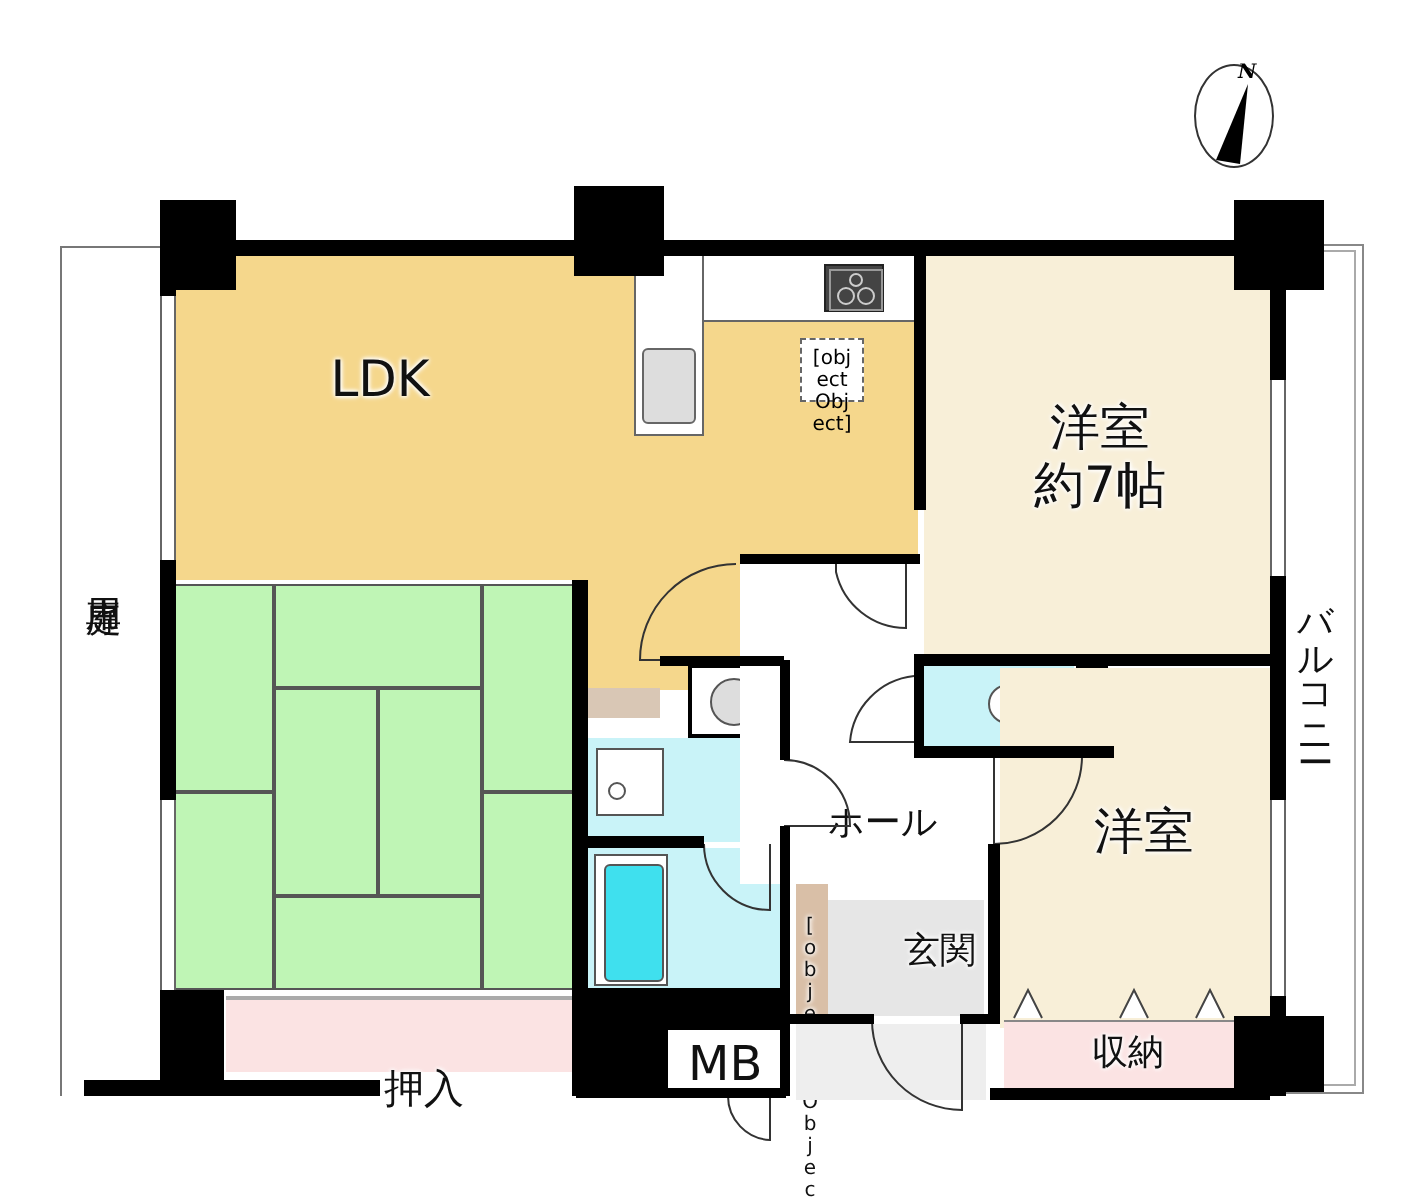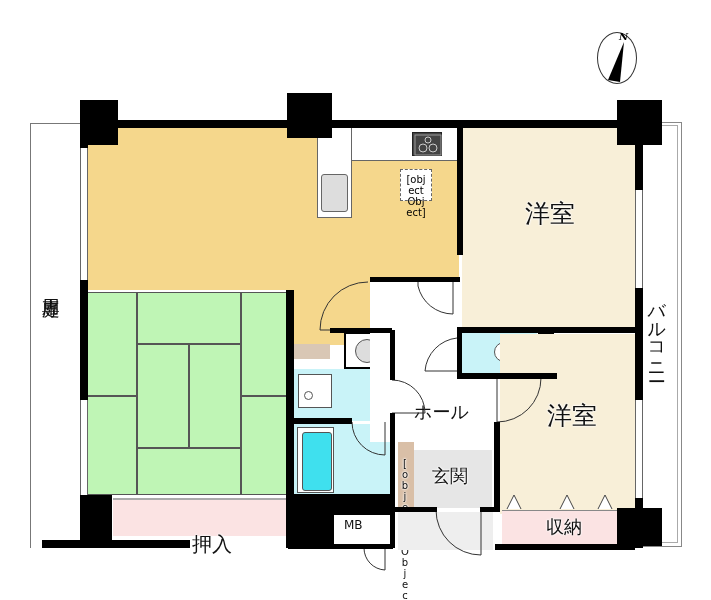--- a/index.html
+++ b/index.html
@@ -28,40 +28,42 @@
 <div class="abs" style="left:30px;top:123px;width:58px;height:425px;border-left:1px solid #777;border-top:1px solid #777;"></div>
 <div class="lbl vert mid" style="left:40px;top:285px;font-size:18px;">専用庭</div>
 
 <div class="abs" style="left:640px;top:122px;width:42px;height:425px;border:1px solid #888;border-left:none;"></div>
 <div class="abs" style="left:640px;top:125px;width:38px;height:418px;border:1px solid #aaa;border-left:none;"></div>
 <div class="lbl vert mid" style="left:646px;top:290px;font-size:18px;">バルコニー</div>
 
 <div class="abs" style="left:87px;top:125px;width:372px;height:165px;background:#f5d78c;"></div>
 <div class="abs" style="left:292px;top:285px;width:78px;height:60px;background:#f5d78c;"></div>
 <div class="lbl big" style="left:135px;top:176px;width:110px;">
+  <div>LDK</div>
 </div>
 
 <div class="abs" style="left:317px;top:128px;width:140px;height:33px;background:#fff;border-bottom:1px solid #666;"></div>
 <div class="abs" style="left:317px;top:128px;width:35px;height:90px;background:#fff;border:1px solid #666;border-top:none;"></div>
 <div class="abs" style="left:321px;top:174px;width:27px;height:38px;background:#ddd;border:1px solid #666;border-radius:3px;"></div>
 <div class="abs" style="left:412px;top:132px;width:30px;height:24px;background:#444;border:1px solid #222;">
   <svg width="30" height="24">
       <rect x="2" y="2" width="26" height="20" fill="none" stroke="#999" stroke-width="1"></rect>
       <circle cx="10" cy="15" r="4" fill="none" stroke="#ccc"></circle>
       <circle cx="20" cy="15" r="4" fill="none" stroke="#ccc"></circle>
       <circle cx="15" cy="7" r="3" fill="none" stroke="#ccc"></circle>
     </svg>
 </div>
 <div class="abs" style="left:400px;top:169px;width:32px;height:32px;background:#fff;border:1px dashed #666;">
   <div class="sm" style="font-size:10px;line-height:11px;text-align:center;width:22px;margin:4px auto 0;word-break:break-all;white-space:normal;">[object Object]</div>
 </div>
 
 <div class="abs" style="left:462px;top:125px;width:175px;height:202px;background:#f8efd8;"></div>
 <div class="lbl big" style="left:505px;top:200px;width:90px;">
   <div>洋室</div>
+  <div>約7帖</div>
 </div>
 
 <div class="abs" style="left:87px;top:292px;width:201px;height:203px;background:#bff5b5;">
   <div class="tatami" style="left:0;top:0;width:50px;height:104px;"></div>
   <div class="tatami" style="left:0;top:104px;width:50px;height:99px;"></div>
   <div class="tatami" style="left:50px;top:0;width:104px;height:52px;"></div>
   <div class="tatami" style="left:50px;top:52px;width:52px;height:104px;"></div>
   <div class="tatami" style="left:102px;top:52px;width:52px;height:104px;"></div>
   <div class="tatami" style="left:50px;top:156px;width:104px;height:47px;"></div>
   <div class="tatami" style="left:154px;top:0;width:47px;height:104px;"></div>
@@ -105,25 +107,25 @@
 <div class="lbl mid" style="left:546px;top:517px;font-size:18px;">収納</div>
 <svg class="abs" style="left:502px;top:492px;" width="119" height="18">
   <polyline points="5,17 12,3 19,17" fill="#fff" stroke="#444"></polyline>
   <polyline points="58,17 65,3 72,17" fill="#fff" stroke="#444"></polyline>
   <polyline points="96,17 103,3 110,17" fill="#fff" stroke="#444"></polyline>
 </svg>
 
 <div class="abs" style="left:398px;top:442px;width:16px;height:66px;background:#d9bfa7;"></div>
 <div class="lbl sm vert" style="left:399px;top:458px;font-size:10px;">[object Object]</div>
 <div class="abs" style="left:414px;top:450px;width:78px;height:58px;background:#e6e6e6;"></div>
-<div class="lbl mid" style="left:432px;top:466px;font-size:18px;">玄関</div>
+<div class="lbl mid" style="left:452px;top:466px;font-size:18px;">玄関</div>
 <div class="abs" style="left:398px;top:512px;width:95px;height:38px;background:#eee;"></div>
 
 <div class="abs" style="left:333px;top:514px;width:58px;height:32px;background:#fff;border:1px solid #000;"></div>
-<div class="lbl mid" style="left:344px;top:519px;font-size:12px;">MB</div>
+<div class="lbl mid" style="left:344px;top:519px;font-size:24px;">MB</div>
 
 <svg class="abs" style="left:0;top:0;" width="711" height="600">
   <g fill="none" stroke="#333" stroke-width="1">
     <path d="M368,282 A48,48 0 0 0 320,330 L368,330"></path>
     <path d="M418,282 L418,286 A36,36 0 0 0 453,314 L453,282"></path>
     <path d="M457,338 A36,36 0 0 0 425,371 L457,371"></path>
     <path d="M392,380 A33,33 0 0 1 425,413 L392,413"></path>
     <path d="M352,422 L352,422 A33,33 0 0 0 385,455 L385,422"></path>
     <path d="M497,378 L497,422 A44,44 0 0 0 541,378"></path>
     <path d="M436,510 A45,45 0 0 0 481,555 L481,510"></path>

